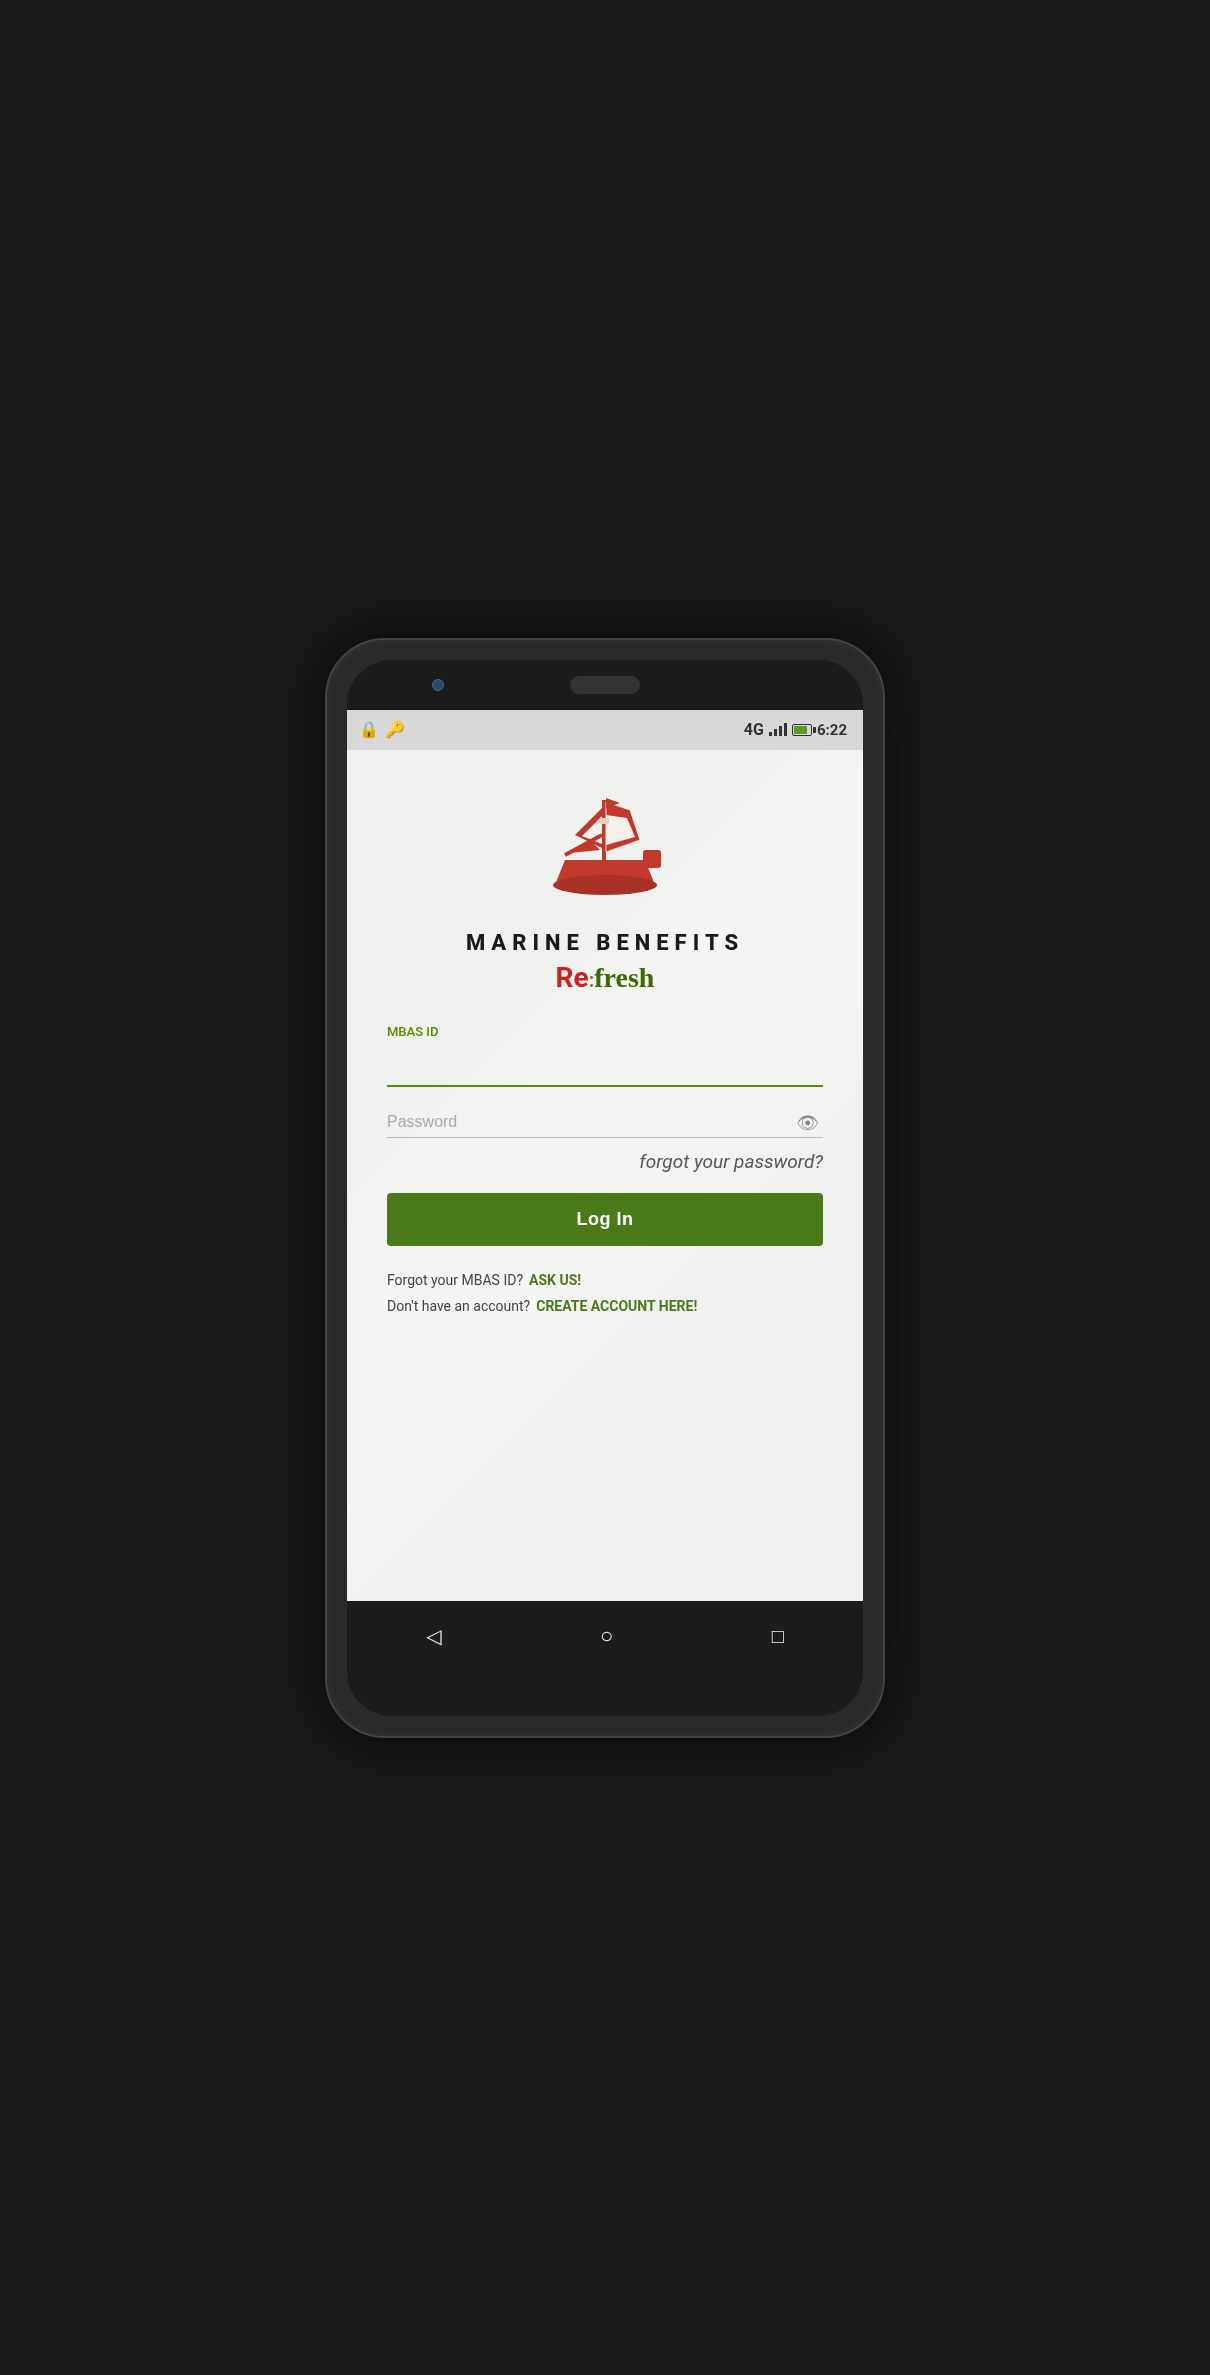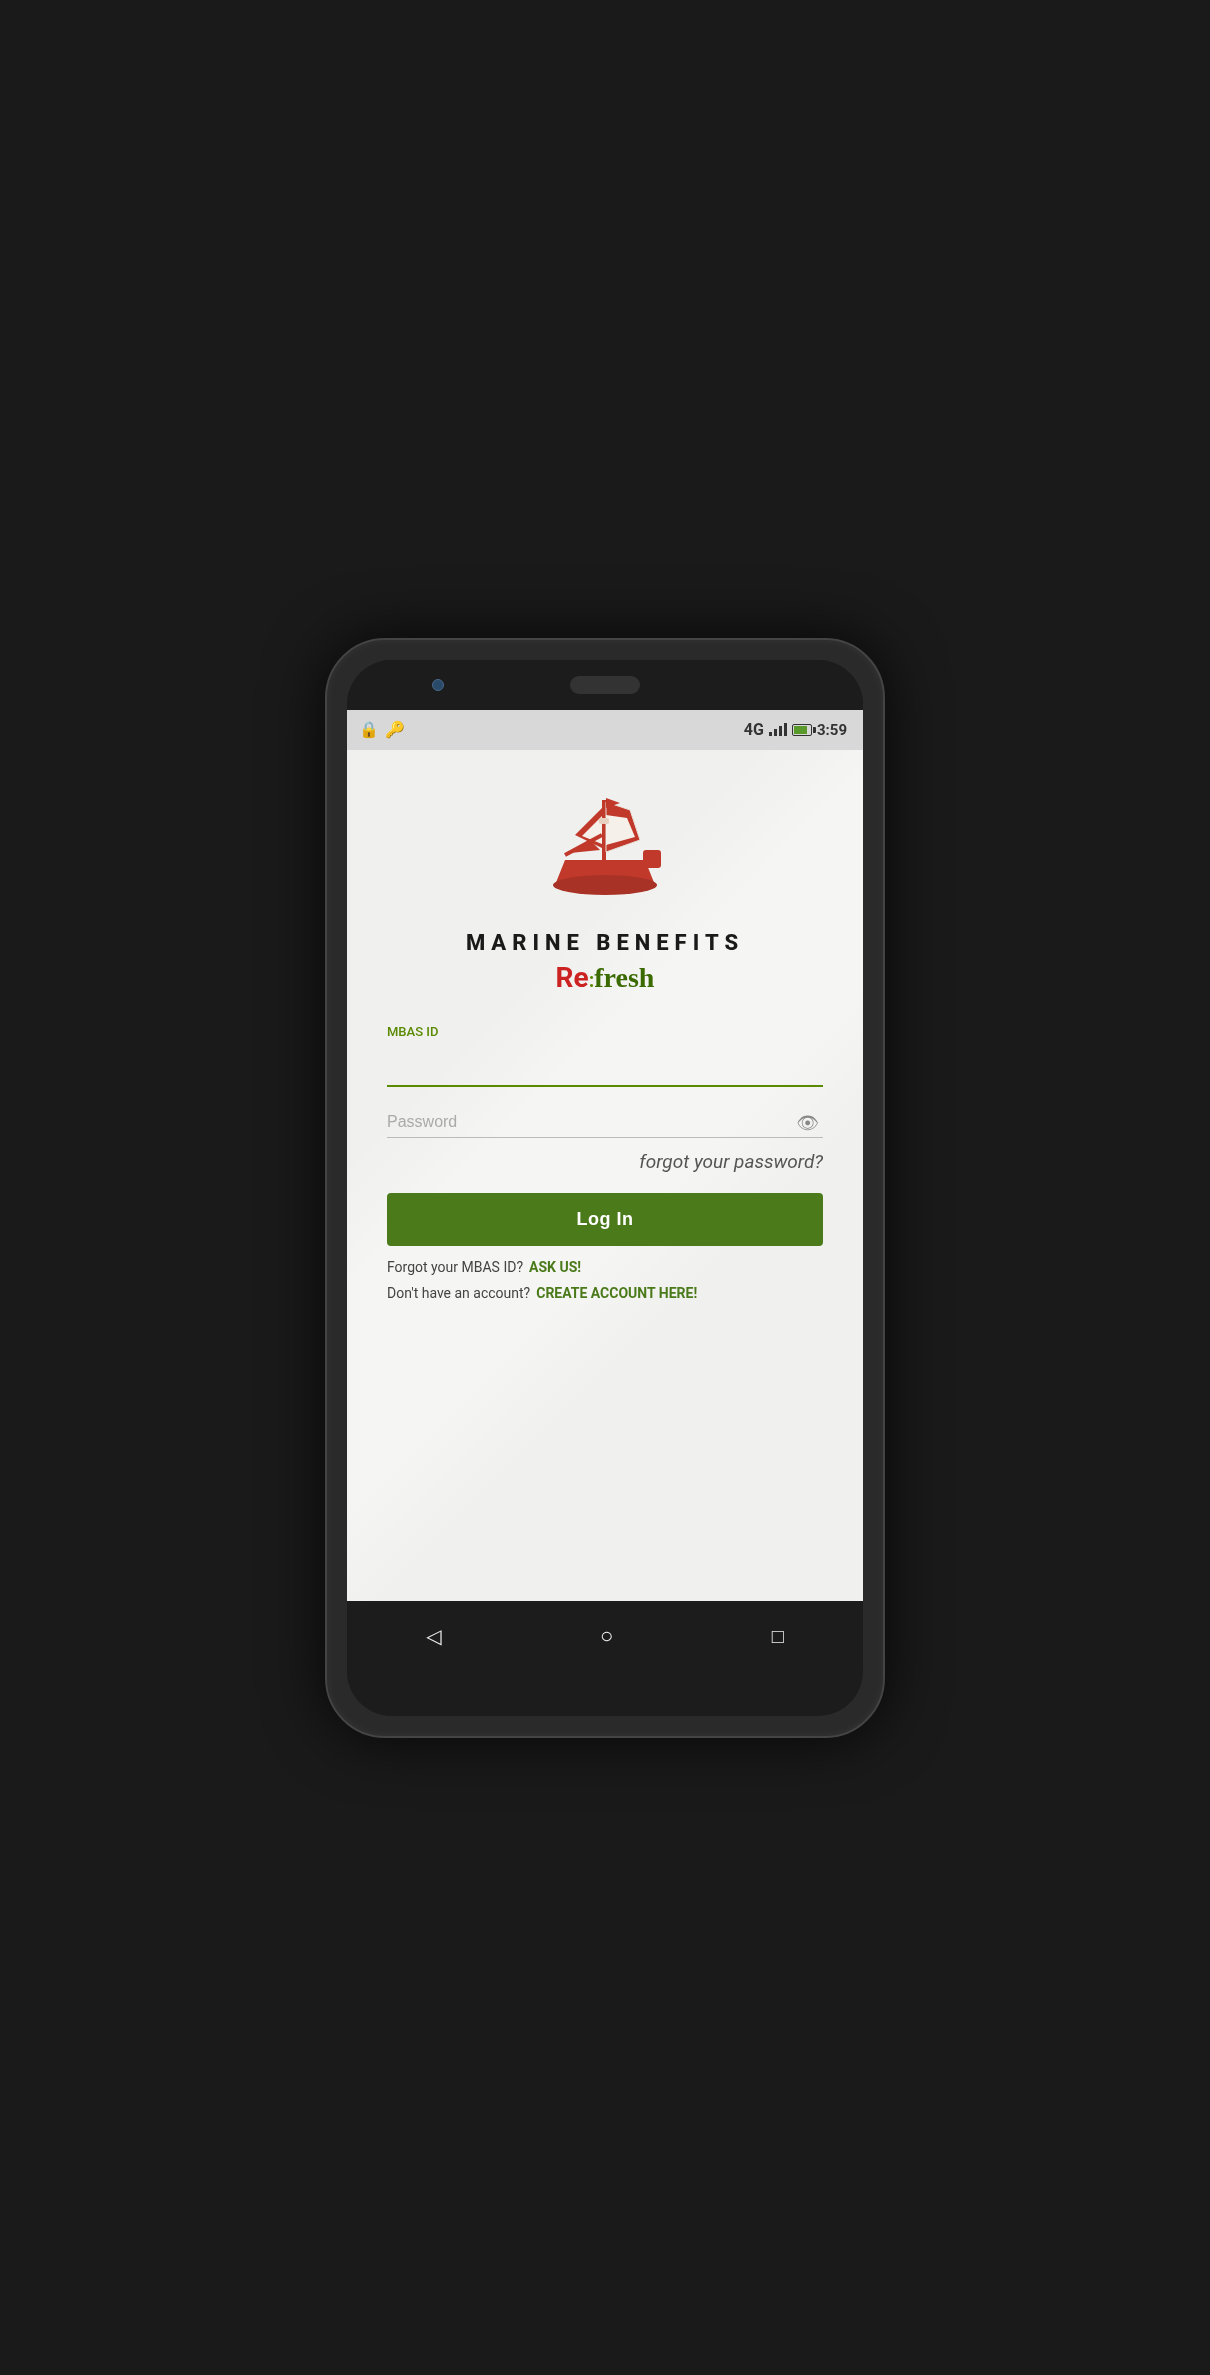--- a/index.html
+++ b/index.html
@@ -285,21 +285,21 @@
     .login-btn {
       width: 100%;
       background: #4a7a1a;
       color: white;
       border: none;
       border-radius: 4px;
       padding: 16px;
       font-size: 18px;
       font-weight: 600;
       cursor: pointer;
-      margin-bottom: 13px;
+      margin-bottom: 26px;
       letter-spacing: 0.5px;
     }
 
     .help-row {
       display: flex;
       align-items: center;
       font-size: 14px;
       color: #444;
       margin-bottom: 10px;
     }
@@ -358,21 +358,21 @@
         <span class="signal-4g">4G</span>
         <div class="signal-bars">
           <div class="bar" style="height:4px;"></div>
           <div class="bar" style="height:7px;"></div>
           <div class="bar" style="height:10px;"></div>
           <div class="bar" style="height:13px;"></div>
         </div>
         <div class="battery-icon">
           <div class="battery-fill"></div>
         </div>
-        <span class="time-text">3:59</span>
+        <span class="time-text">6:22</span>
       </div>
     </div>
 
     <div class="app-screen">
       <div class="content-wrap">
 
         <div class="logo-container">
           <svg viewBox="0 0 140 140" width="140" height="140">
 
             <polygon points="20,105 30,80 110,80 120,105" fill="#c0392b"></polygon>

